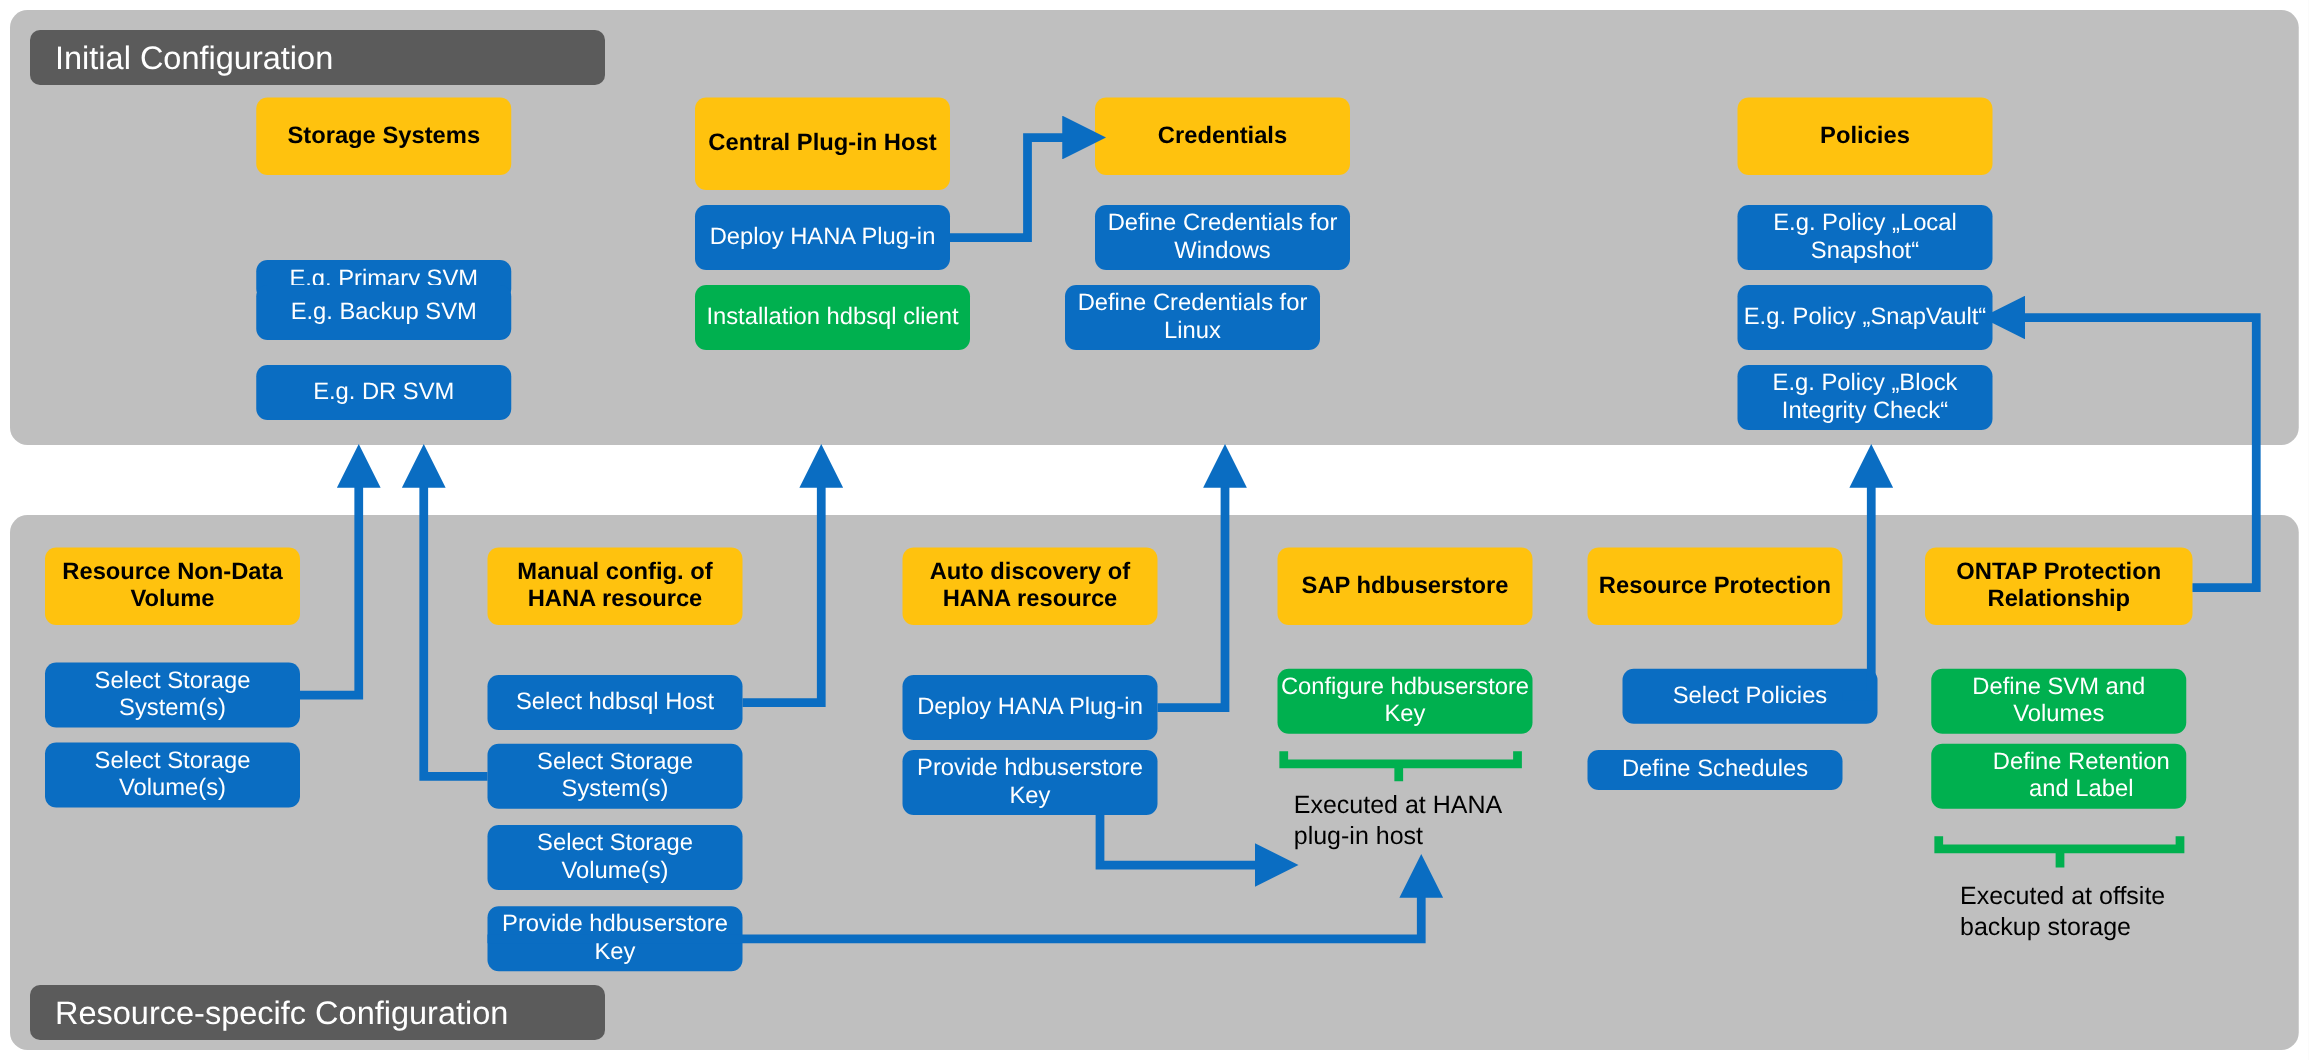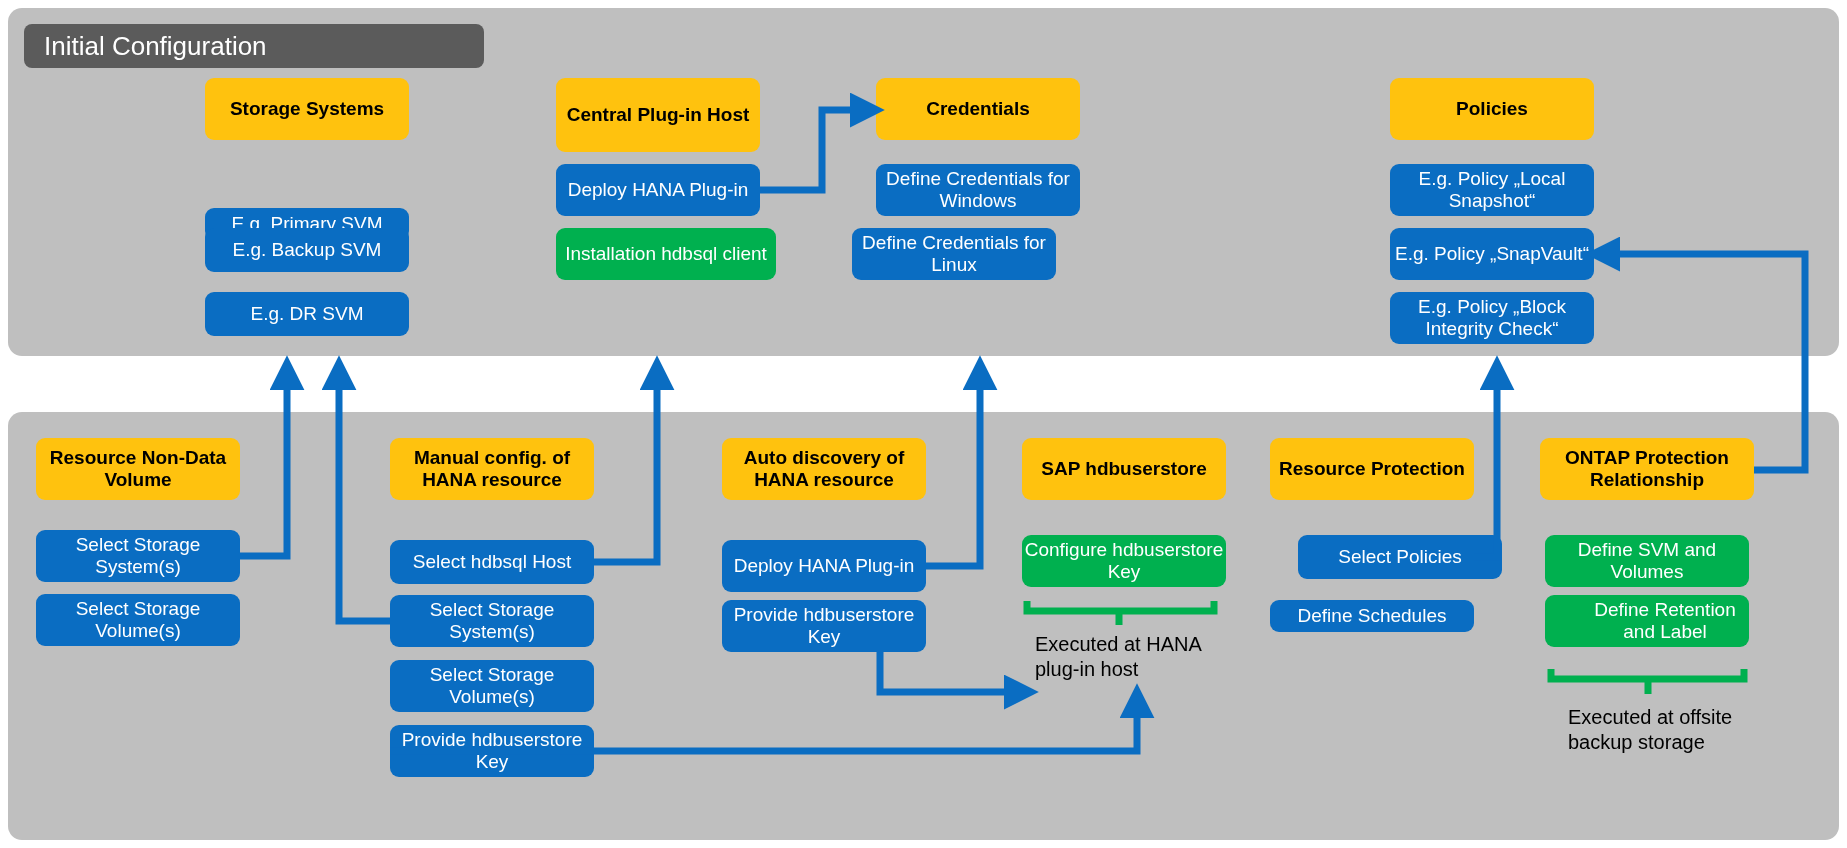--- a/index.html
+++ b/index.html
@@ -39,20 +39,21 @@
 </style>
 </head>
 <body>
 
 <div id="stage">
 
   <div class="panel" id="panel-top"></div>
   <div class="panel" id="panel-bottom"></div>
 
   <div class="panel-tab" id="tab-initial">Initial Configuration</div>
+  <div class="panel-tab" id="tab-resource">Resource-specifc Configuration</div>
 
   <div class="box hdr" style="left:205px;top:78px;width:204px;height:62px;">Storage Systems</div>
   <div class="box blue" style="left:205px;top:164px;width:204px;height:32px;margin-top:44px;">E.g. Primary SVM</div>
   <div class="box blue" style="left:205px;top:228px;width:204px;height:44px;">E.g. Backup SVM</div>
   <div class="box blue" style="left:205px;top:292px;width:204px;height:44px;">E.g. DR SVM</div>
 
   <div class="box hdr" style="left:556px;top:78px;width:204px;height:74px;">Central Plug-in Host</div>
   <div class="box blue" style="left:556px;top:164px;width:204px;height:52px;">Deploy HANA Plug-in</div>
   <div class="box green" style="left:556px;top:228px;width:220px;height:52px;">Installation hdbsql client</div>
 

